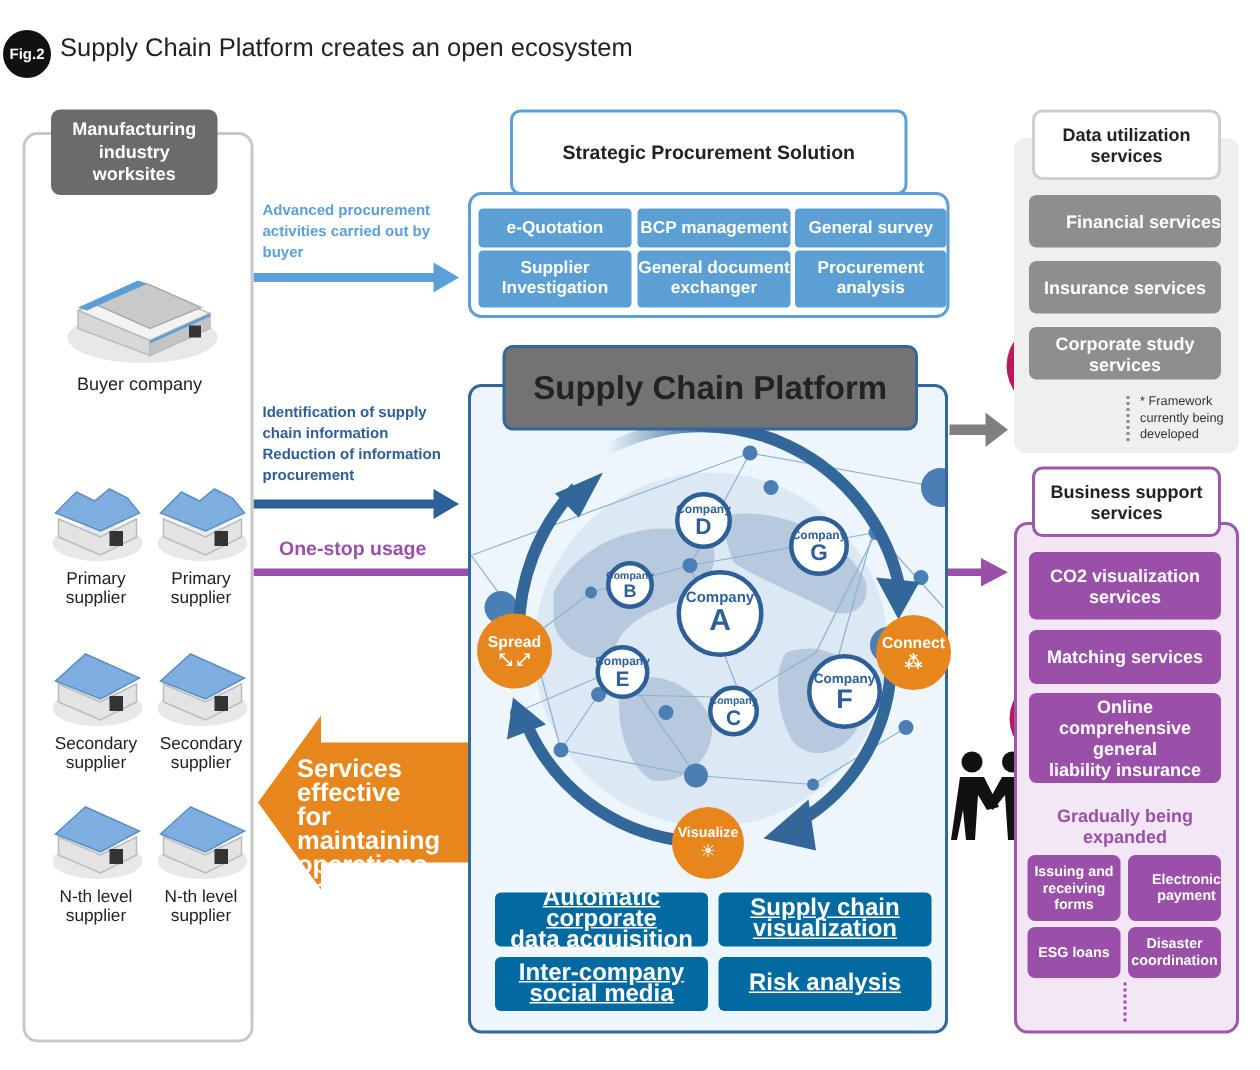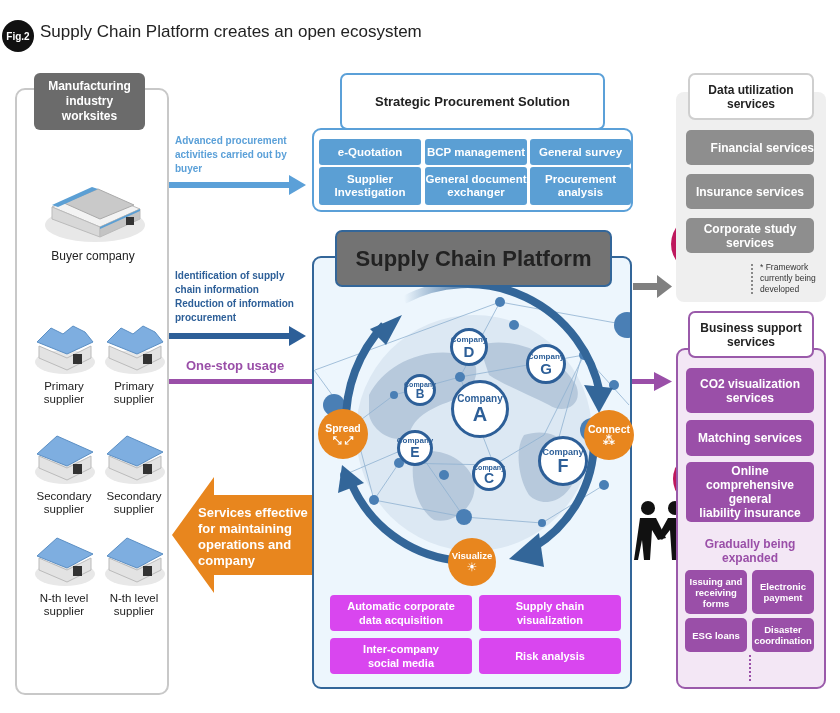--- a/index.html
+++ b/index.html
@@ -21,21 +21,21 @@
   .arrow-text { font-size: 10px; font-weight: bold; line-height: 14px; }
 
   
   #sp-outer { left: 312px; top: 128px; width: 321px; height: 84px; border: 2px solid #5ba0d8; border-radius: 9px; background: #fff; }
   #sp-title { left: 340px; top: 73px; width: 265px; height: 57px; border: 2px solid #5ba0d8; border-radius: 7px; background: #fff; font-size: 13px; font-weight: bold; line-height: 24px; }
   .sp-cell { position: absolute; background: #5b9fd4; color: #fff; font-size: 11.5px; font-weight: bold; line-height: 13px; border-radius: 3px; }
 
   
   #plat-outer { left: 312px; top: 256px; width: 320px; height: 433px; border: 2px solid #336699; border-radius: 9px; background: #edf6fd; }
   #plat-title { left: 335px; top: 230px; width: 277px; height: 57px; border: 2px solid #336699; border-radius: 7px; background: #737373; font-size: 22px; font-weight: bold; }
-  .plat-cell { position: absolute; background: #d946ef; color: #fff; font-size: 11px; font-weight: bold; line-height: 14px; border-radius: 4px; }
+  .plat-cell { position: absolute; background: #0369a1; color: #fff; font-size: 16px; font-weight: bold; line-height: 14px; border-radius: 4px; text-decoration: underline; }
 
   
   #du-outer { left: 676px; top: 92px; width: 150px; height: 210px; background: #efefef; border-radius: 8px; }
   #du-title { left: 688px; top: 73px; width: 126px; height: 47px; background: #fff; border: 2px solid #cfcfcf; border-radius: 7px; font-size: 12px; font-weight: bold; line-height: 14px; }
   .du-cell { position: absolute; left: 686px; width: 128px; height: 35px; background: #8e8e8e; color: #fff; font-size: 12px; font-weight: bold; line-height: 14px; border-radius: 5px; }
   #du-note { left: 760px; top: 262px; font-size: 8.5px; line-height: 11px; color: #333; }
   #du-dots { left: 751px; top: 264px; width: 2px; height: 30px; border-left: 2px dotted #888; }
 
   
   #bs-outer { left: 676px; top: 348px; width: 150px; height: 341px; background: #f3e7f5; border: 2px solid #9a5aaa; border-radius: 9px; }
@@ -46,21 +46,21 @@
   #bs-gradual { left: 690px; top: 537px; width: 120px; font-size: 12px; font-weight: bold; color: #9a4fa8; line-height: 14px; text-align: center; }
   #bs-dots { left: 749px; top: 655px; height: 26px; border-left: 2px dotted #9a4fa8; }
 
   
   .teal-circle { position: absolute; border-radius: 50%; background: #be185d; color: #fff; font-weight: normal; margin-left: 48px; }
   .orange-circle { position: absolute; border-radius: 50%; background: #e8861e; color: #fff; font-weight: bold; font-size: 10.5px; flex-direction: column; }
   .company { position: absolute; border-radius: 50%; background: #fff; border: 3px solid #2d5f98; color: #2d5f98; flex-direction: column; font-weight: bold; line-height: 1; }
   .company .co-label { font-size: 8px; }
 
   
-  #orange-arrow-text { left: 198px; top: 505px; width: 116px; color: #fff; font-size: 13px; font-weight: bold; line-height: 16px; }
+  #orange-arrow-text { left: 198px; top: 505px; width: 116px; color: #fff; font-size: 17px; font-weight: bold; line-height: 16px; }
 </style>
 </head>
 <body>
 
 <div id="fig-badge" class="abs center">Fig.2</div>
 <div id="fig-title" class="abs">Supply Chain Platform creates an open ecosystem</div>
 
 <svg class="abs" style="left:0;top:0;" width="840" height="713">
 
   <g>
@@ -475,21 +475,21 @@
   <div>expanded</div>
 </div>
 <div id="bs-expanding">
     <div class="bs-cell bs-small center" style="left:685px;top:570px;width:62px;height:44px;">
       <div>
         <div>Issuing and</div>
         <div>receiving</div>
         <div>forms</div>
       </div>
     </div>
-    <div class="bs-cell bs-small center" style="left:752px;top:570px;width:62px;height:44px;">
+    <div class="bs-cell bs-small center" style="left:752px;top:570px;width:62px;height:44px;justify-content:flex-end;">
       <div>
         <div>Electronic</div>
         <div>payment</div>
         <div></div>
       </div>
     </div>
     <div class="bs-cell bs-small center" style="left:685px;top:618px;width:62px;height:34px;">
       <div>
         <div>ESG loans</div>
         <div></div>

